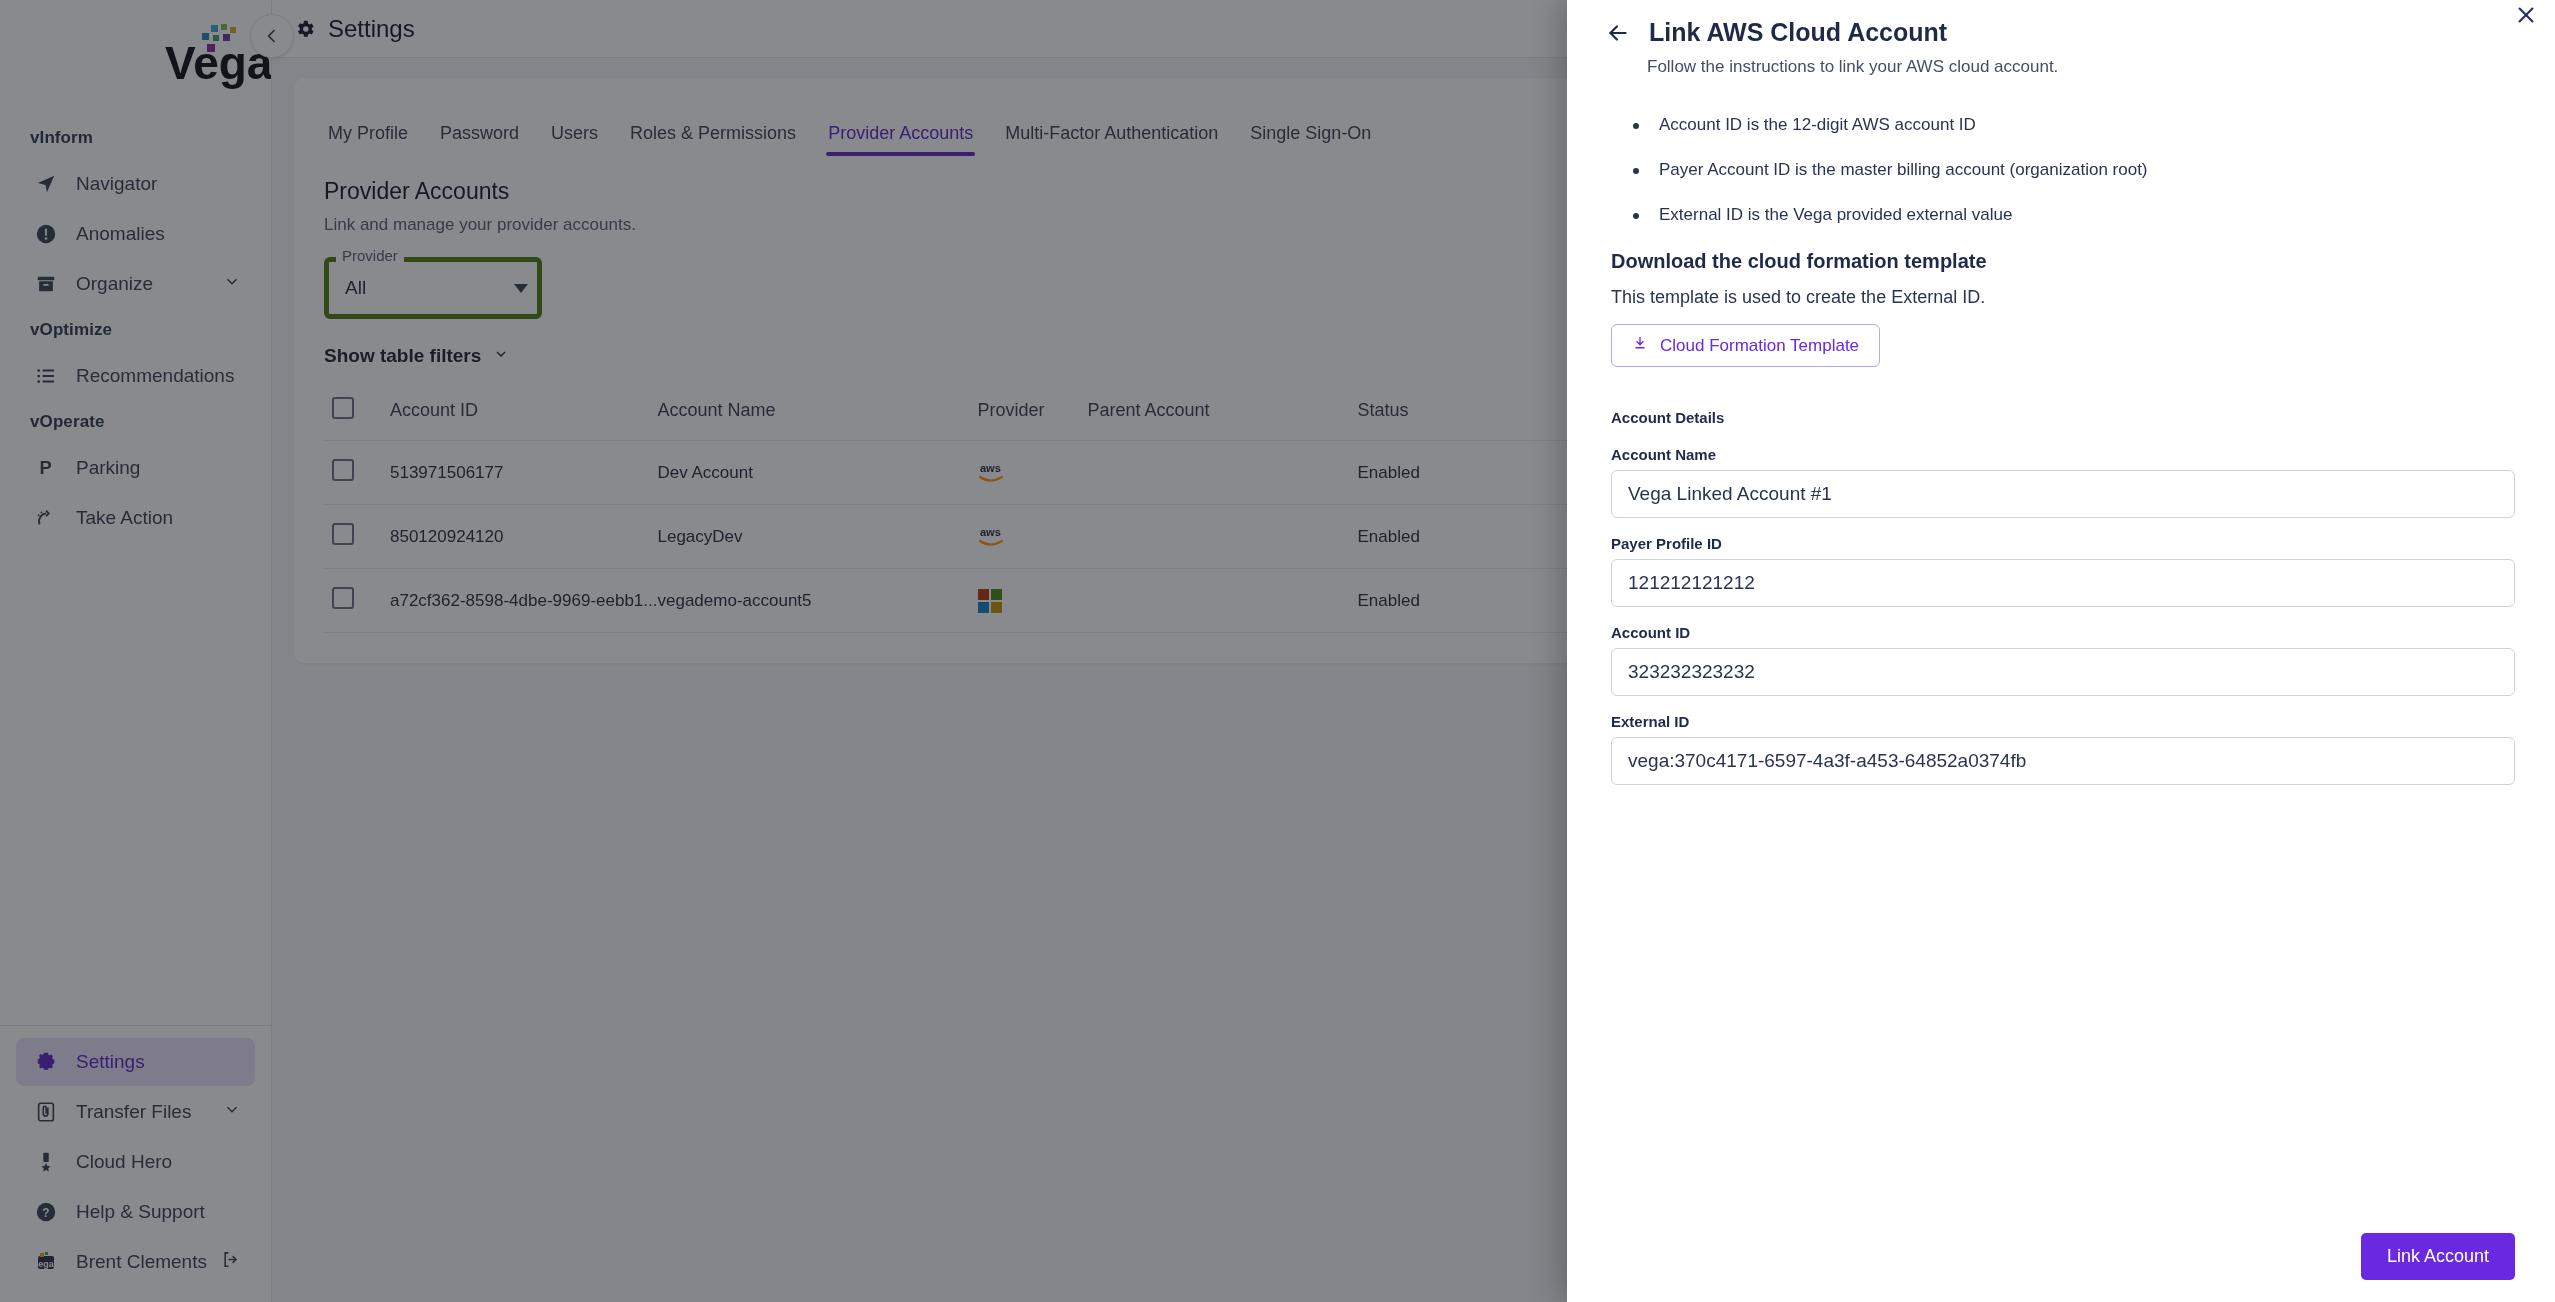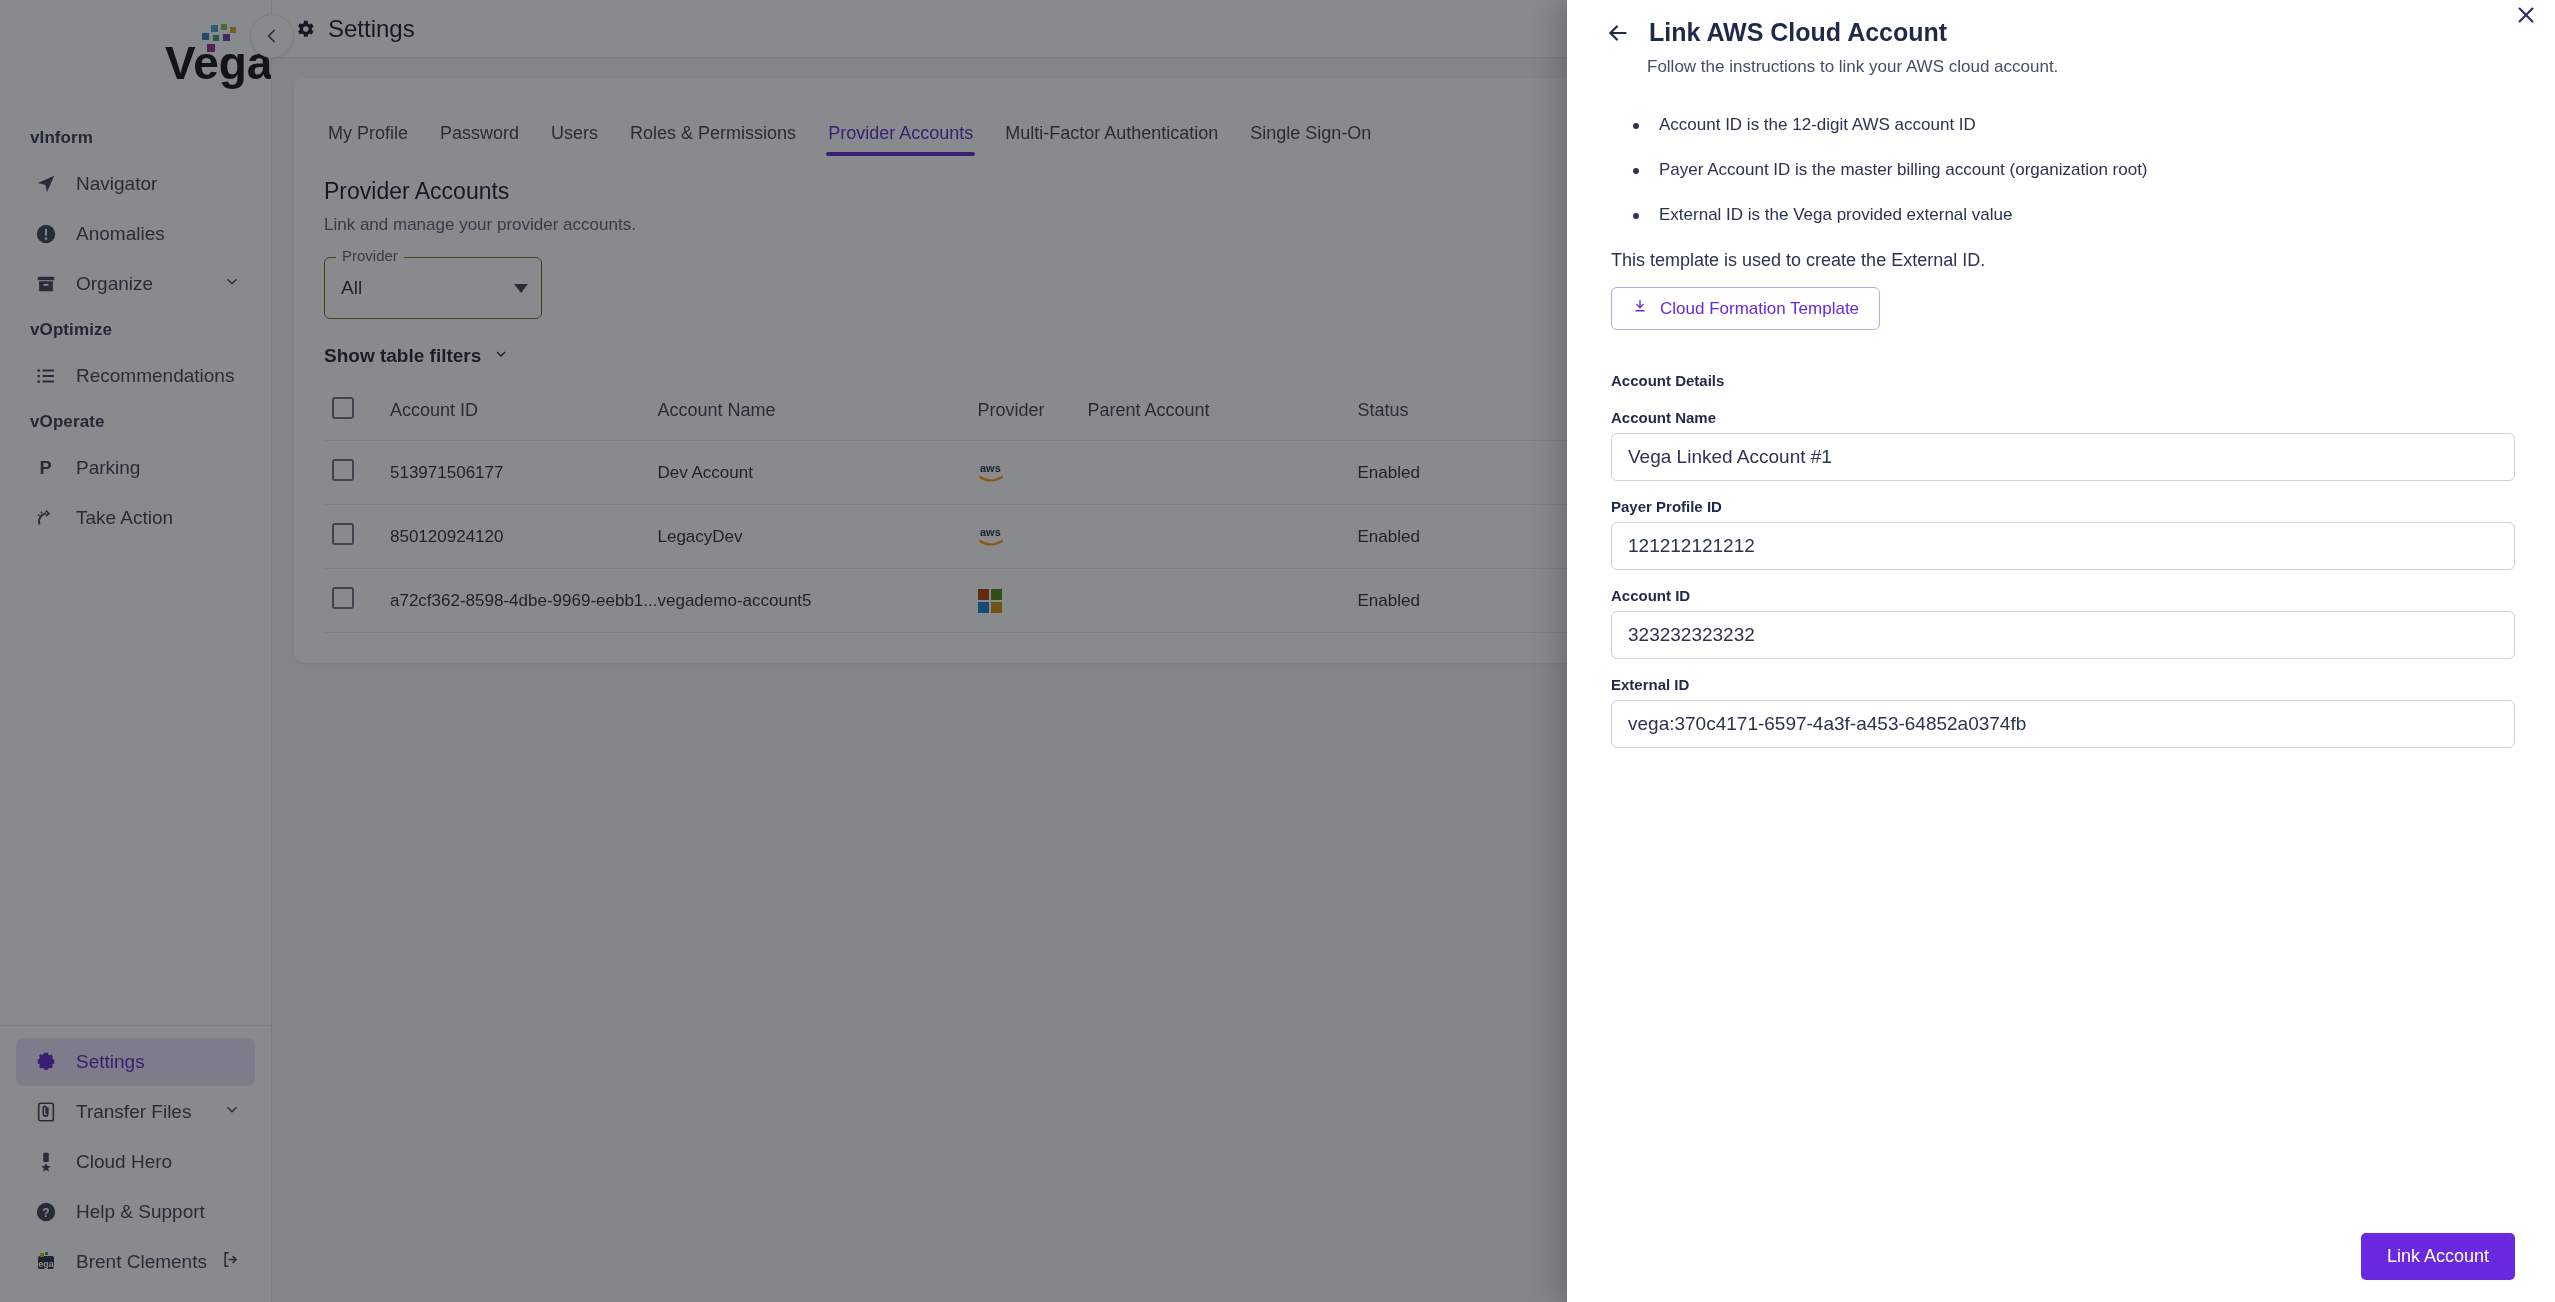--- a/index.html
+++ b/index.html
@@ -69,21 +69,21 @@
     content: ""; position: absolute; left: 14px; right: 14px; bottom: 0;
     height: 4px; background: #5c28c4; border-radius: 2px;
   }
   .card-body { padding: 22px 30px 0 30px; }
   .sect-title { font-size: 23px; color: #1a1a2e; margin-bottom: 10px; }
   .sect-sub { font-size: 17px; color: #5a6273; margin-bottom: 22px; }
 
   
   .sel-wrap { position: relative; width: 218px; height: 62px; margin-bottom: 26px; }
   .sel-box {
-    position: absolute; inset: 0; border: 1px solid #4d7c0f; border-radius: 6px;
+    position: absolute; inset: 0; border: 5px solid #4d7c0f; border-radius: 6px;
     display: flex; align-items: center; padding: 0 16px; font-size: 19px; color: #2a3040;
     cursor: pointer; background: transparent;
   }
   .sel-legend {
     position: absolute; top: -10px; left: 12px; background: #ffffff; padding: 0 6px;
     font-size: 15px; color: #5a6273;
   }
   .sel-arrow { position: absolute; right: 14px; top: 50%; transform: translateY(-50%); }
 
   .show-filters {
@@ -477,20 +477,21 @@
       </span>
     </div>
 
     <div class="dw-body">
       <ul class="bullets">
         <li>Account ID is the 12-digit AWS account ID</li>
         <li>Payer Account ID is the master billing account (organization root)</li>
         <li>External ID is the Vega provided external value</li>
       </ul>
 
+      <div class="dw-h3">Download the cloud formation template</div>
       <div class="dw-p">This template is used to create the External ID.</div>
       <div class="dl-btn">
         <span>
           <svg width="16" height="16" viewBox="0 0 24 24" fill="#6a28e0">
               <path d="M11 3h2v9l3.5-3.5 1.4 1.4L12 16 6.1 9.9l1.4-1.4L11 12z"></path>
               <rect x="5" y="18" width="14" height="2.2" rx="1"></rect>
             </svg>
         </span>
         <span>Cloud Formation Template</span>
       </div>

